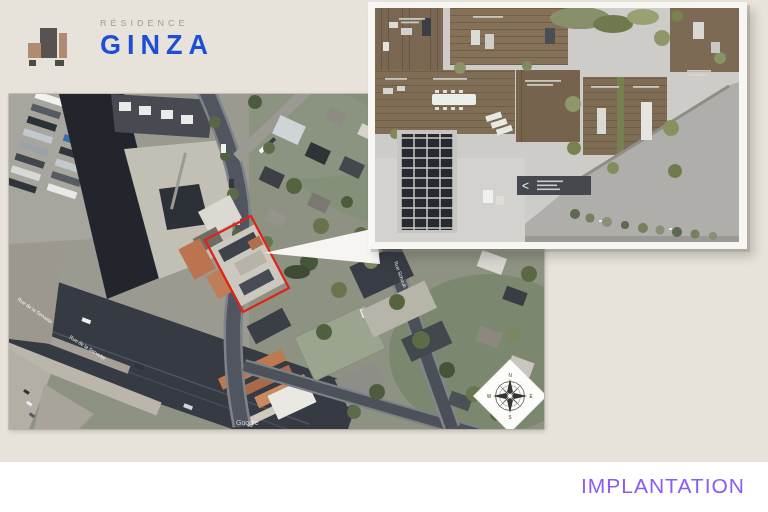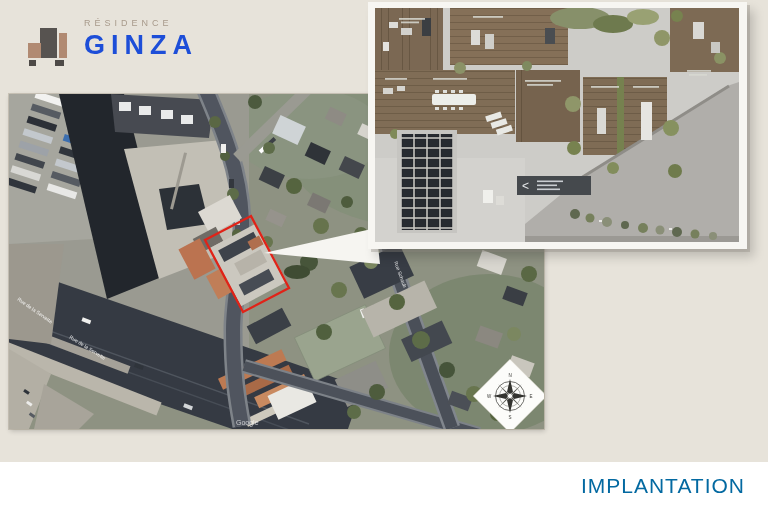--- a/index.html
+++ b/index.html
@@ -8,40 +8,40 @@
 
   
   .logo{position:absolute;left:28px;top:14px;display:flex;align-items:flex-start;}
   .logo-icon{position:relative;width:44px;height:46px;margin-top:8px;}
   .logo-icon div{position:absolute;}
   .li-dark-tall{left:12px;top:6px;width:17px;height:30px;background:#575350;}
   .li-terra-tall{left:31px;top:11px;width:8px;height:25px;background:#b18a72;}
   .li-terra-sq{left:0;top:21px;width:13px;height:15px;background:#b18a72;}
   .li-dark-sq1{left:1px;top:38px;width:7px;height:6px;background:#4e4a47;}
   .li-dark-sq2{left:27px;top:38px;width:9px;height:6px;background:#4e4a47;}
-  .logo-text{margin-left:12px;}
+  .logo-text{margin-left:28px;}
   .logo-residence{font-size:9px;letter-spacing:4px;color:#a89a8b;margin-top:4px;}
   .logo-name{font-size:27px;letter-spacing:6px;color:#1d4ed8;font-weight:bold;margin-top:2px;}
 
   
   .map-wrap{position:absolute;left:9px;top:94px;width:535px;height:335px;
     box-shadow:0 0 0 1px rgba(150,140,120,.35),1px 2px 5px rgba(0,0,0,.2);}
   .map-wrap svg{display:block;}
 
   
   .wedge{position:absolute;left:254px;top:214px;}
 
   
   .roof-frame{position:absolute;left:368px;top:2px;width:379px;height:247px;background:#f7f6f2;
     box-shadow:3px 3px 0 rgba(140,135,125,.35),7px 8px 10px rgba(0,0,0,.18);}
   .roof-frame svg{position:absolute;left:7px;top:6px;}
 
   
   .footer{position:absolute;left:0;bottom:0;width:768px;height:50px;background:#ffffff;}
-  .footer-label{position:absolute;right:23px;top:12px;font-size:21px;letter-spacing:1px;color:#0369a1;}
+  .footer-label{position:absolute;right:23px;top:12px;font-size:21px;letter-spacing:1px;color:#8b5cf6;}
 
   text{font-family:"Liberation Sans",sans-serif;}
 </style>
 </head>
 <body>
 
 <div class="slide">
 
   <div class="logo">
     <div class="logo-icon">

